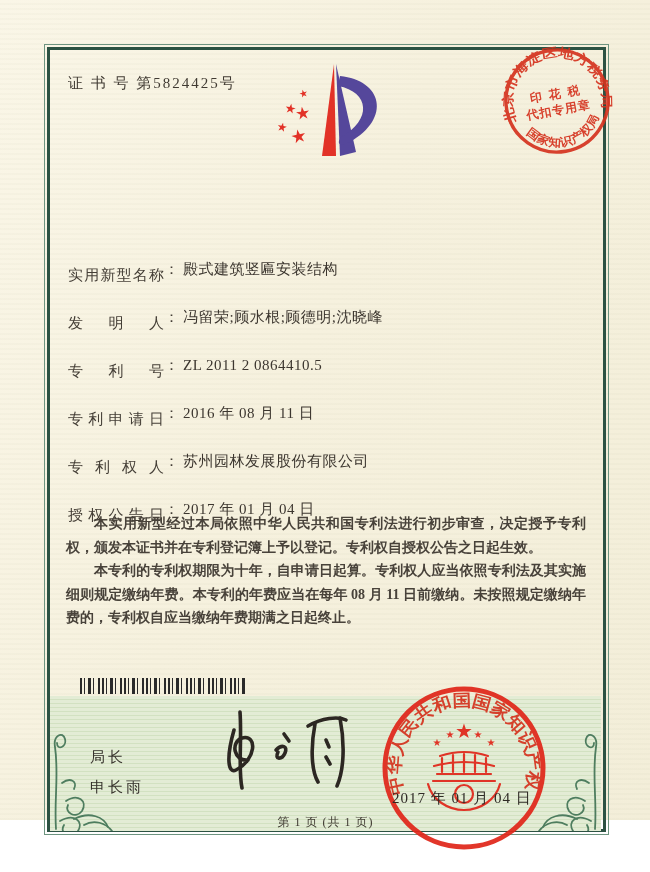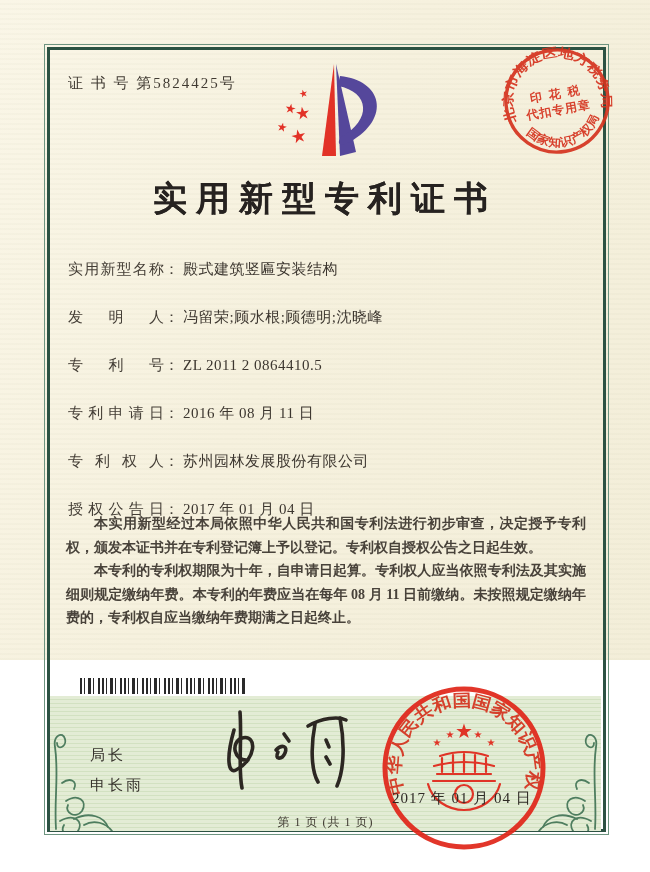--- a/index.html
+++ b/index.html
@@ -1,18 +1,18 @@
 <!DOCTYPE html>
 <html><head>
 <meta charset="utf-8">
 <style>
   html,body{margin:0;padding:0;}
   body{width:650px;height:872px;overflow:hidden;
        font-family:"Liberation Serif","DejaVu Serif",serif;}
-  #page{position:relative;width:650px;height:660px;
+  #page{position:relative;width:650px;height:820px;
         background:linear-gradient(115deg,#faf6e7 0%,#f6f1de 45%,#f3eed9 100%);}
   #page:before{content:"";position:absolute;inset:0;
         background:repeating-linear-gradient(0deg,rgba(120,130,90,.03) 0 2px,transparent 2px 5px);}
 
   
   .frame{position:absolute;left:44px;top:44px;width:563px;height:789px;
          border:1px solid #6d9480;}
   .frame-inner{position:absolute;inset:2px;border:3px solid #2c5243;}
 
   
@@ -21,21 +21,21 @@
   .logo{position:absolute;left:272px;top:56px;}
   .tax-stamp{position:absolute;left:496px;top:40px;transform:rotate(-10deg);z-index:9;opacity:.92;}
   .title{position:absolute;left:0;top:176px;width:650px;text-align:center;
          font-size:34px;font-weight:700;letter-spacing:9px;color:#262220;
          text-shadow:0 0 .6px #4a443c;}
 
   
   .fields{position:absolute;left:68px;top:260px;width:500px;}
   .field{height:20px;margin-bottom:28px;font-size:15px;color:#443e36;white-space:nowrap;}
   .flabel{display:inline-block;width:96px;text-align:justify;text-align-last:justify;
-          vertical-align:top;}
+          vertical-align:top;margin-top:6px;}
   .fcolon{display:inline-block;margin-right:4px;}
   .fvalue{color:#3c362f;letter-spacing:.5px;}
 
   
   .bodytext{position:absolute;left:66px;top:512px;width:520px;font-size:14px;
             line-height:23.5px;color:#48423a;text-align:justify;font-weight:bold;}
   .bodytext p{margin:0;text-indent:2em;}
 
   
   .barcode{position:absolute;left:80px;top:678px;width:166px;height:16px;z-index:3;
@@ -47,21 +47,21 @@
   
   .band{position:absolute;left:50px;top:696px;width:551px;height:135px;z-index:1;
         background:repeating-linear-gradient(0deg,#e3ecd5 0 3px,#d2e1c1 3px 4px);}
   .flourish{position:absolute;bottom:0;}
   .flourish.left{left:0;}
   .flourish.right{right:0;transform:scaleX(-1);}
 
   
   .official{position:absolute;left:90px;top:742px;z-index:4;font-size:15px;
             color:#35312b;letter-spacing:3px;line-height:30px;
-            font-family:Liberation Mono, monospace;}
+            font-family:Liberation Sans, sans-serif;}
   .signature{position:absolute;left:212px;top:700px;z-index:4;}
   .cnipa-seal{position:absolute;left:378px;top:682px;z-index:5;opacity:.93;}
   .seal-date{position:absolute;left:392px;top:789px;z-index:6;font-size:15px;
              color:#2e2a25;letter-spacing:1px;}
   .footer{position:absolute;left:50px;top:814px;width:551px;text-align:center;z-index:4;
           font-size:12px;color:#3d382f;letter-spacing:1px;}
 
   .arc-text{fill:#d5331f;font-weight:700;font-family:"Liberation Serif","DejaVu Serif",serif;}
   .seal-line{stroke:#e0271a;fill:none;stroke-width:2.2;stroke-linecap:round;}
 </style>
@@ -119,21 +119,20 @@
     <text class="arc-text" font-size="12.5">
       <textPath href="#tax-top" startOffset="4" textLength="168" lengthAdjust="spacingAndGlyphs">北京市海淀区地方税务局</textPath>
     </text>
     <text class="arc-text" font-size="11.5">
       <textPath href="#tax-bottom" startOffset="2" textLength="88" lengthAdjust="spacingAndGlyphs">国家知识产权局</textPath>
     </text>
     <text x="0" y="-3" text-anchor="middle" class="arc-text" font-size="12" letter-spacing="2">印 花 税</text>
     <text x="0" y="13" text-anchor="middle" class="arc-text" font-size="12" letter-spacing="1">代扣专用章</text>
   </svg>
 
-  <div class="title">实用新型专利证书</div>
 
   <div class="fields">
     <div class="field">
       <span class="flabel">实用新型名称</span><span class="fcolon">：</span><span class="fvalue">殿式建筑竖匾安装结构</span>
     </div>
     <div class="field">
       <span class="flabel">发明人</span><span class="fcolon">：</span><span class="fvalue">冯留荣;顾水根;顾德明;沈晓峰</span>
     </div>
     <div class="field">
       <span class="flabel">专利号</span><span class="fcolon">：</span><span class="fvalue">ZL 2011 2 0864410.5</span>

